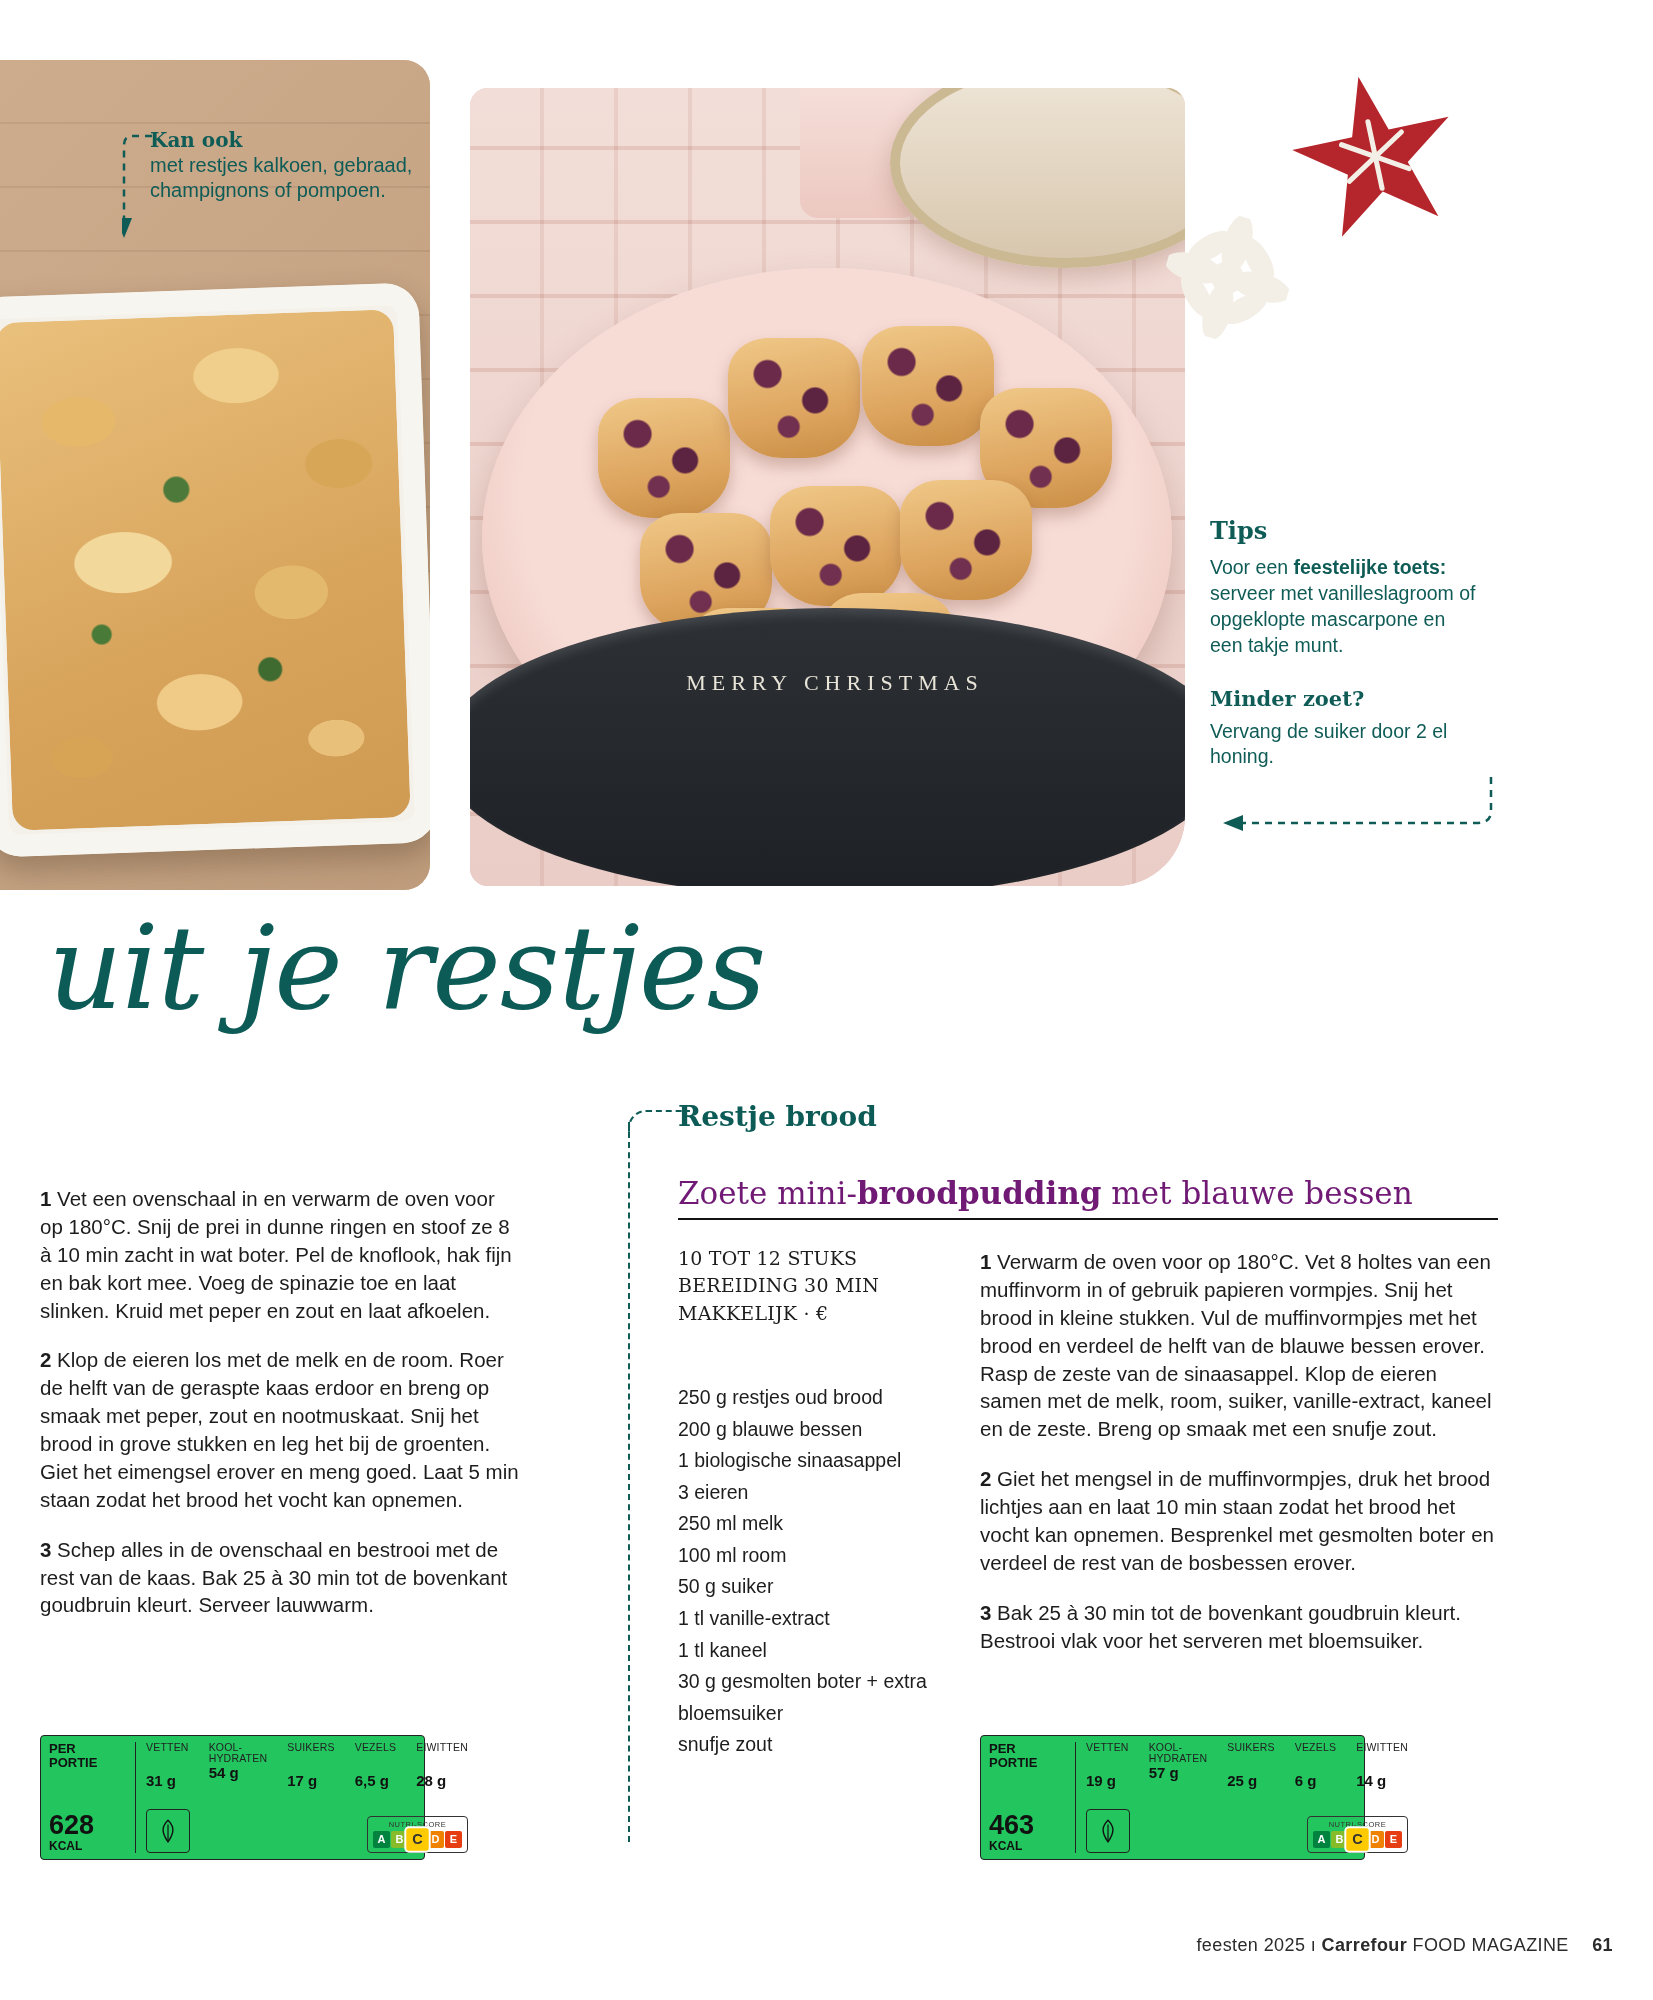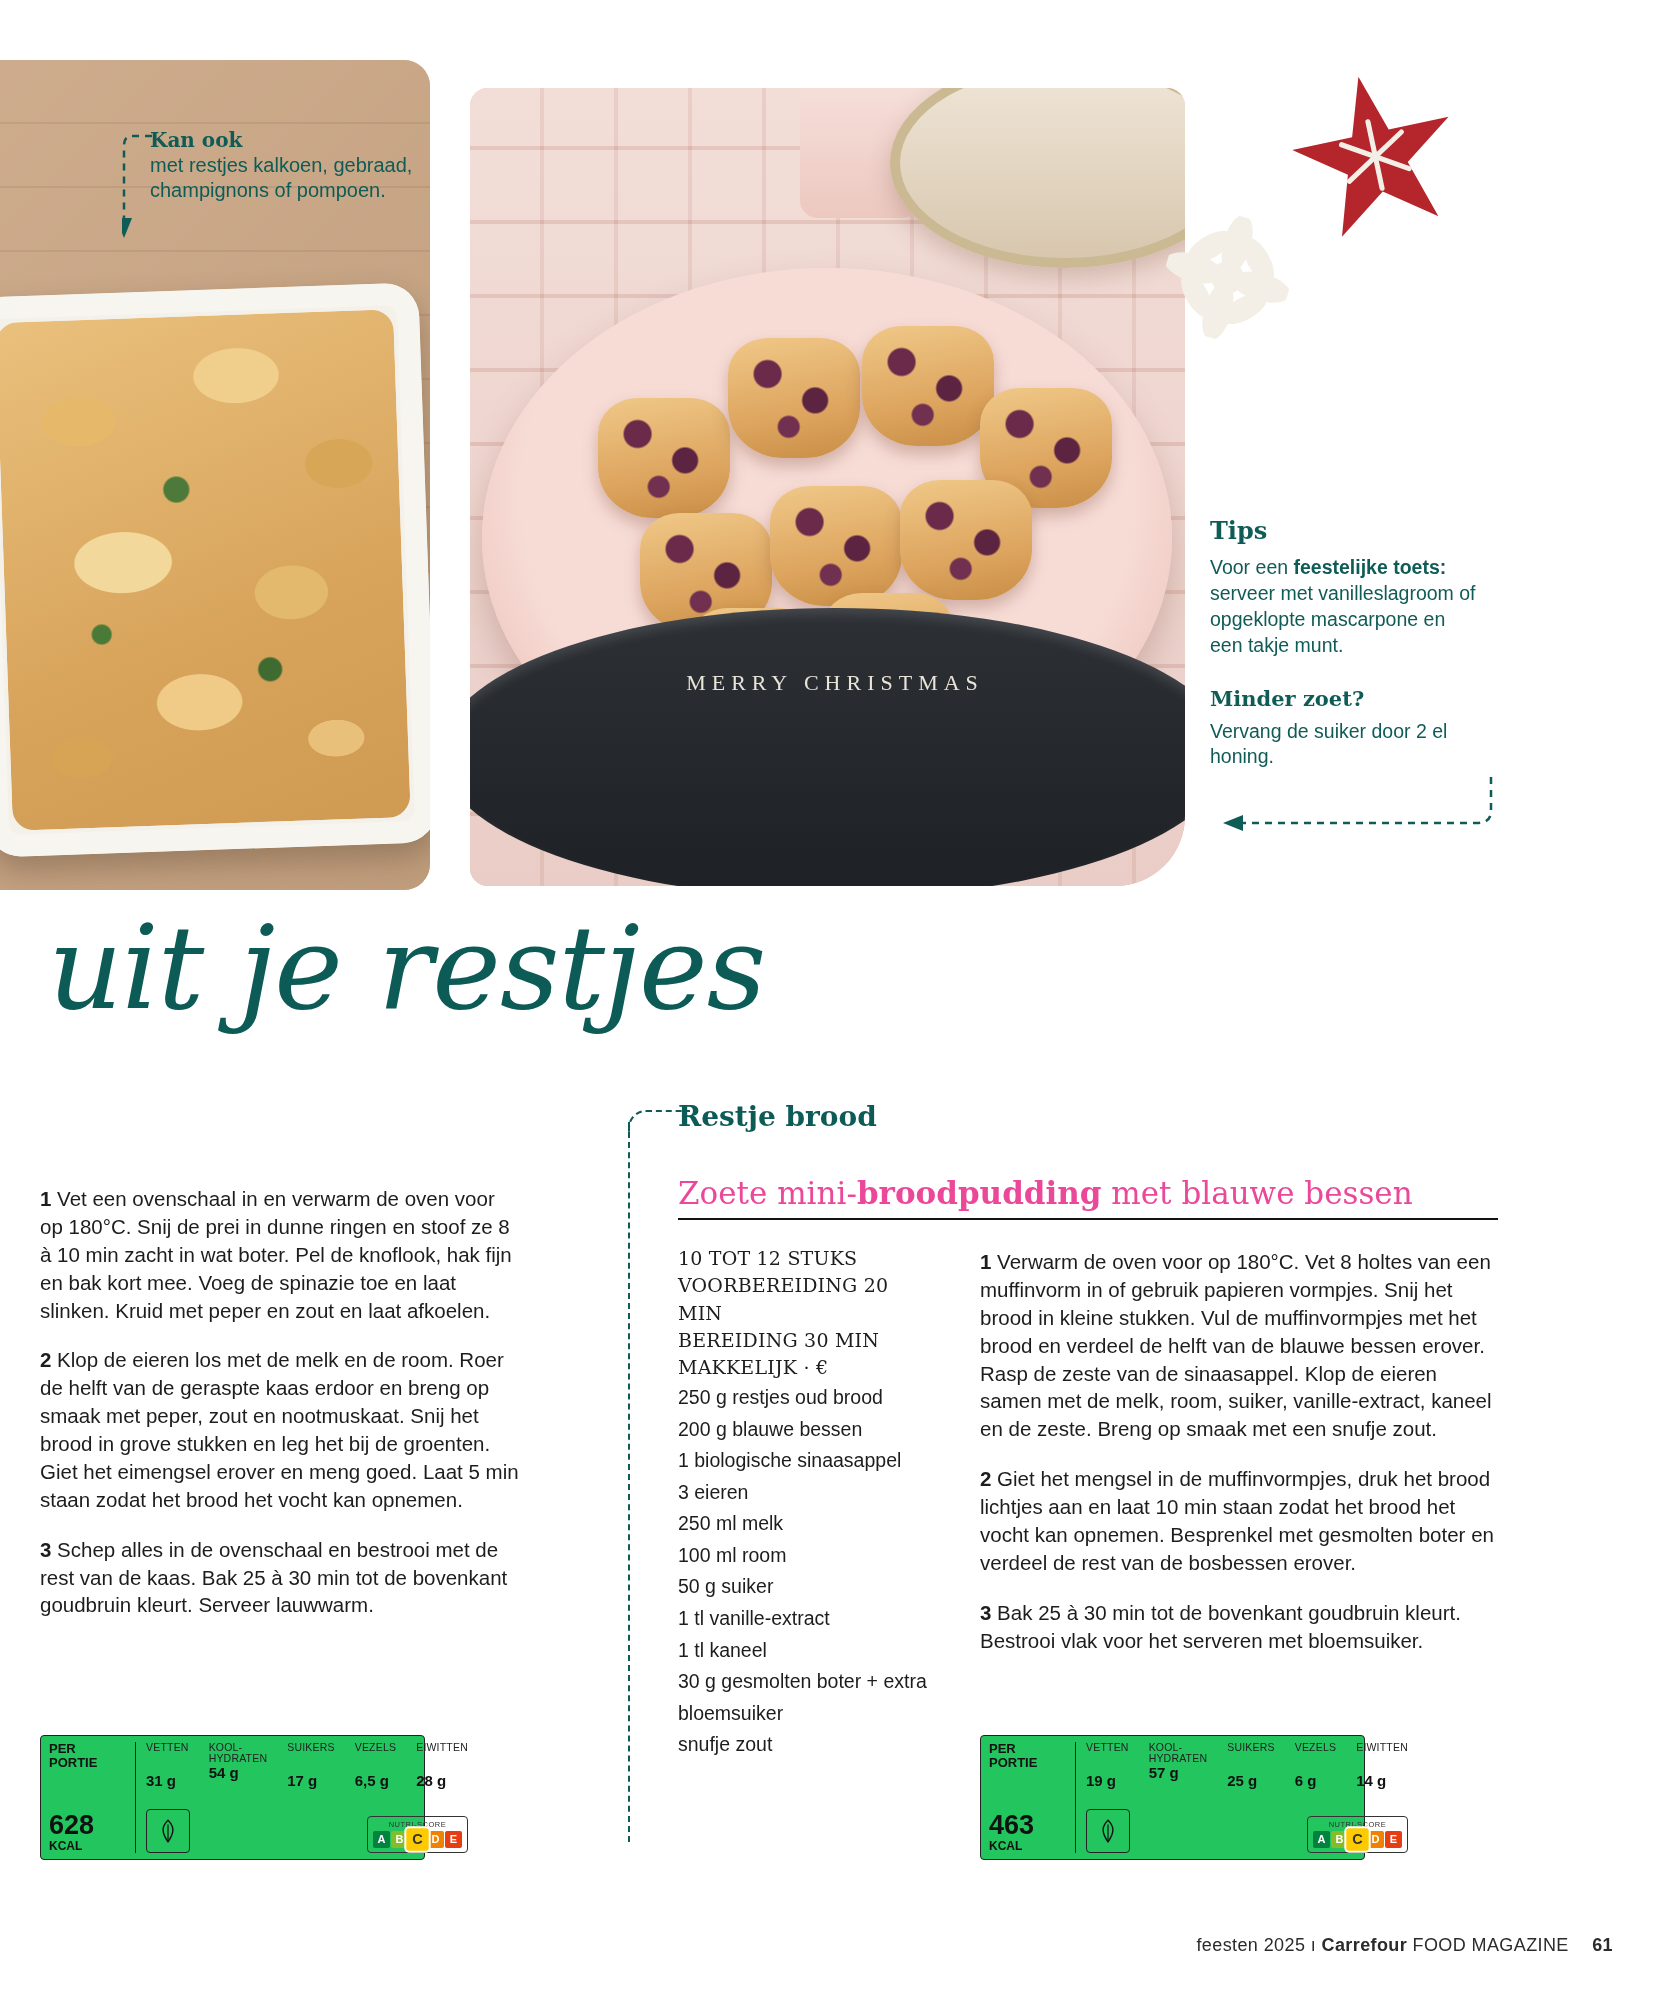--- a/index.html
+++ b/index.html
@@ -251,21 +251,21 @@
     font-weight: bold;
     font-size: 28px;
     color: #0d5b56;
   }
   .recipe-title {
     position: absolute;
     left: 678px; top: 1175px;
     width: 820px;
     font-family: "DejaVu Serif", serif;
     font-size: 31px;
-    color: #ec4899;
+    color: #701a75;
     border-bottom: 2px solid #131313;
     padding-bottom: 7px;
     white-space: nowrap;
   }
   .recipe-title .bold { font-weight: bold; }
 
   .meta {
     position: absolute;
     left: 678px; top: 1245px;
     width: 250px;
@@ -497,21 +497,20 @@
 <div class="divider"></div>
 
 <div class="restje-label">Restje brood</div>
 
 <div class="recipe-title">
   <span>Zoete mini-</span><span class="bold">broodpudding</span><span> met blauwe bessen</span>
 </div>
 
 <div class="meta">
   <div>10 TOT 12 STUKS</div>
-  <div>VOORBEREIDING 20 MIN</div>
   <div>BEREIDING 30 MIN</div>
   <div>MAKKELIJK · €</div>
 </div>
 
 <div class="ingredients">
   <div>250 g restjes oud brood</div>
   <div>200 g blauwe bessen</div>
   <div>1 biologische sinaasappel</div>
   <div>3 eieren</div>
   <div>250 ml melk</div>

